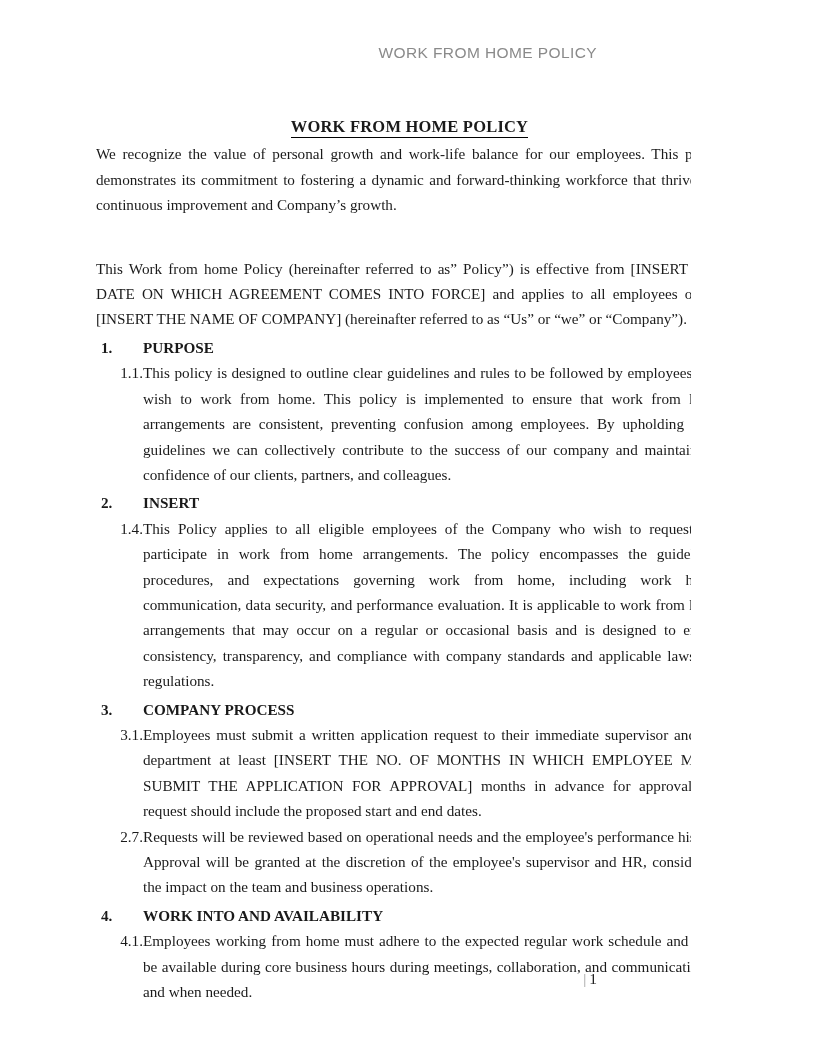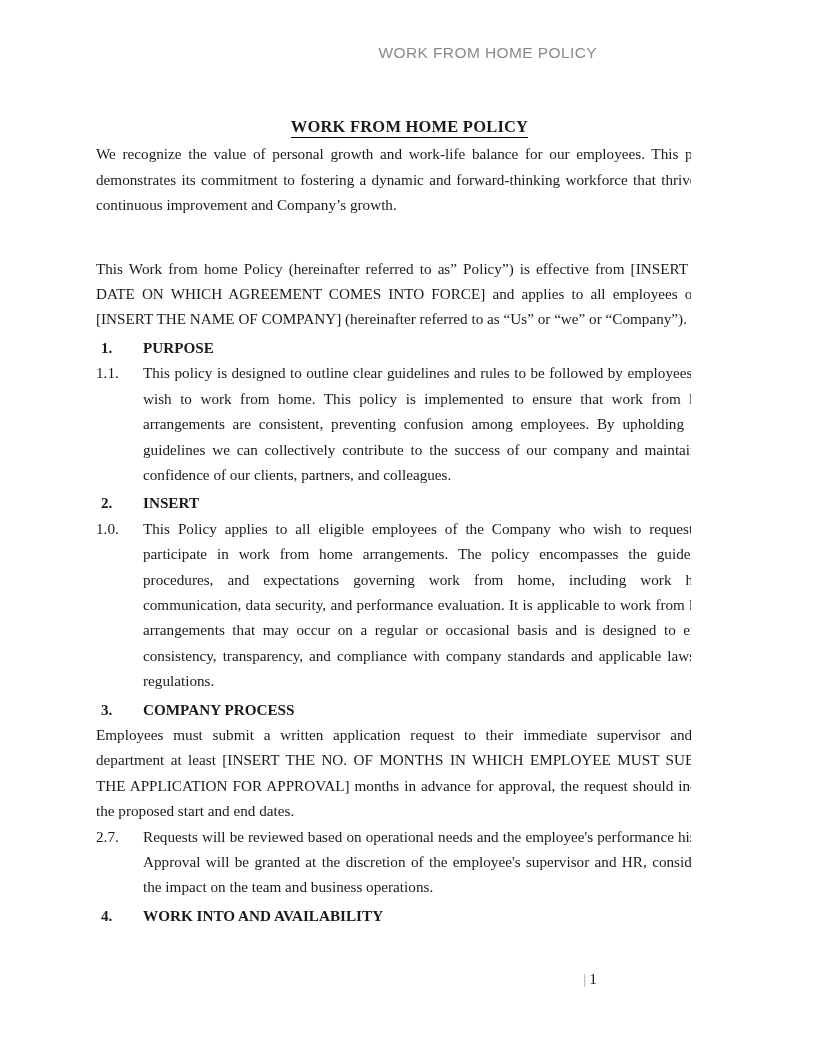--- a/index.html
+++ b/index.html
@@ -90,21 +90,21 @@
 
   .clause {
     display: flex;
     font-size: 15.2px;
     line-height: 25.4px;
     margin-top: 0;
   }
   .clause .num {
     width: 47px;
     flex: 0 0 47px;
-    text-align: left;
+    text-align: right;
     box-sizing: border-box;
   }
   .clause .txt {
     flex: 1 1 auto;
     text-align: justify;
     text-justify: inter-word;
   }
 
   
   .doc-footer {
@@ -148,40 +148,45 @@
     <div class="clause">
       <div class="num">1.1.</div>
       <div class="txt">This policy is designed to outline clear guidelines and rules to be followed by employees who wish to work from home. This policy is implemented to ensure that work from home arrangements are consistent, preventing confusion among employees. By upholding these guidelines we can collectively contribute to the success of our company and maintain the confidence of our clients, partners, and colleagues.</div>
     </div>
 
     <div class="sec-heading">
       <div class="num">2.</div>
       <div class="ttl">INSERT</div>
     </div>
     <div class="clause">
-      <div class="num">1.0.</div>
+      <div class="num">1.4.</div>
       <div class="txt">This Policy applies to all eligible employees of the Company who wish to request and participate in work from home arrangements. The policy encompasses the guidelines, procedures, and expectations governing work from home, including work hours, communication, data security, and performance evaluation. It is applicable to work from home arrangements that may occur on a regular or occasional basis and is designed to ensure consistency, transparency, and compliance with company standards and applicable laws and regulations.</div>
     </div>
 
     <div class="sec-heading">
       <div class="num">3.</div>
       <div class="ttl">COMPANY PROCESS</div>
     </div>
     <div class="clause">
+      <div class="num">3.1.</div>
       <div class="txt">Employees must submit a written application request to their immediate supervisor and HR department at least [INSERT THE NO. OF MONTHS IN WHICH EMPLOYEE MUST SUBMIT THE APPLICATION FOR APPROVAL] months in advance for approval, the request should include the proposed start and end dates.</div>
     </div>
     <div class="clause">
       <div class="num">2.7.</div>
       <div class="txt">Requests will be reviewed based on operational needs and the employee's performance history. Approval will be granted at the discretion of the employee's supervisor and HR, considering the impact on the team and business operations.</div>
     </div>
 
     <div class="sec-heading">
       <div class="num">4.</div>
       <div class="ttl">WORK INTO AND AVAILABILITY</div>
     </div>
+    <div class="clause">
+      <div class="num">4.1.</div>
+      <div class="txt">Employees working from home must adhere to the expected regular work schedule and must be available during core business hours during meetings, collaboration, and communication as and when needed.</div>
+    </div>
 
   </div>
 
   <div class="doc-footer">
     <span class="bar">|</span><span>1</span>
   </div>
 
 </div>
 
 </body></html>

